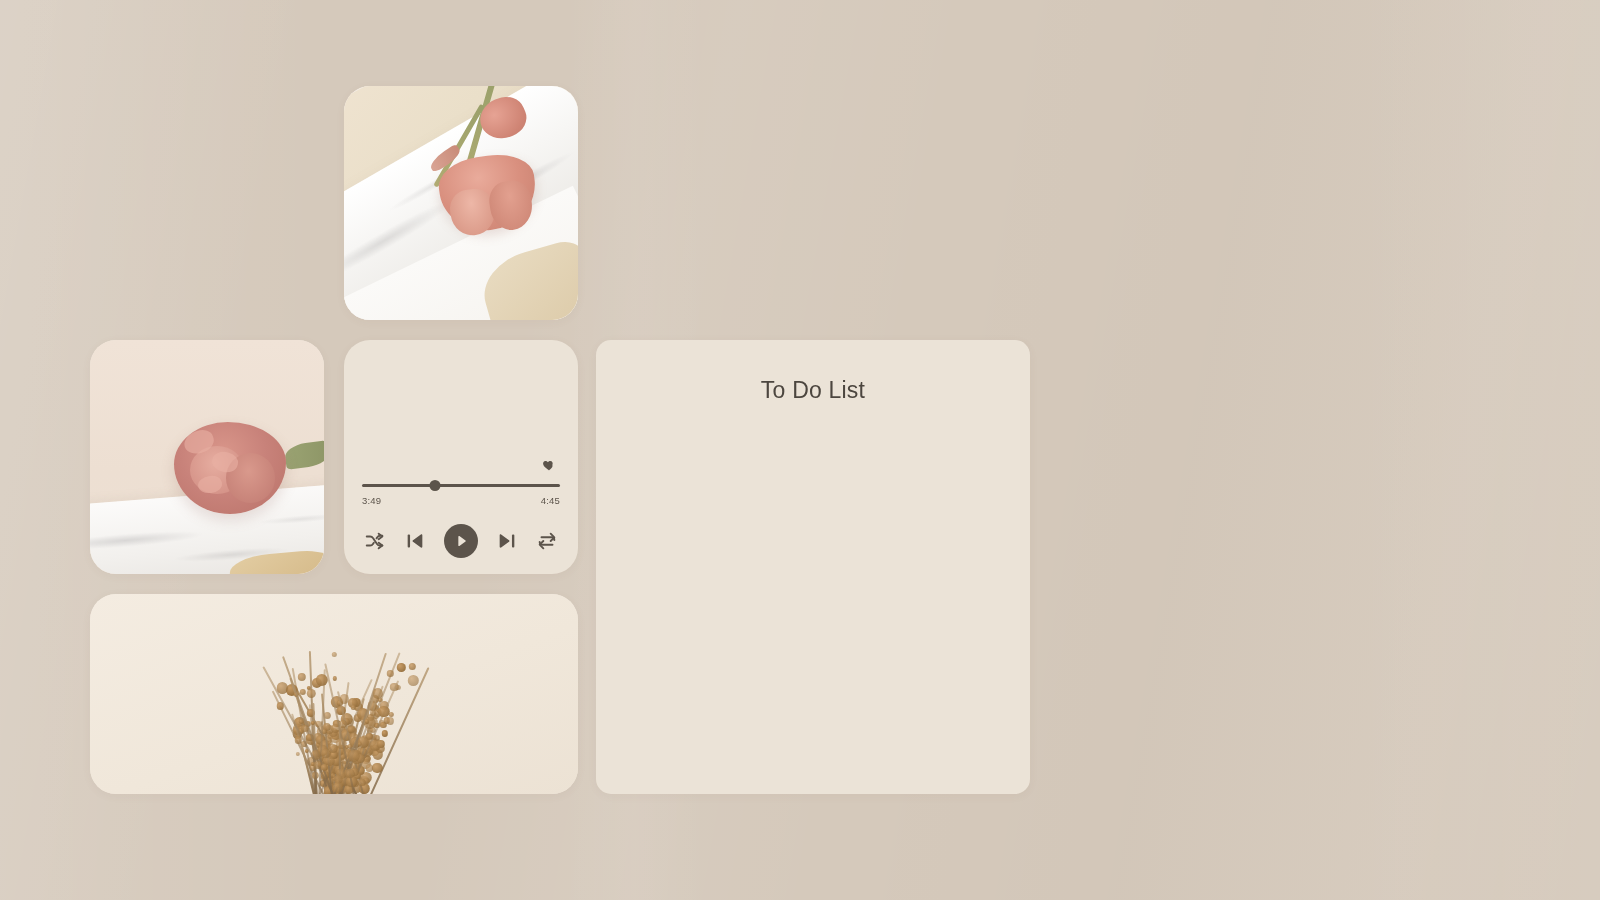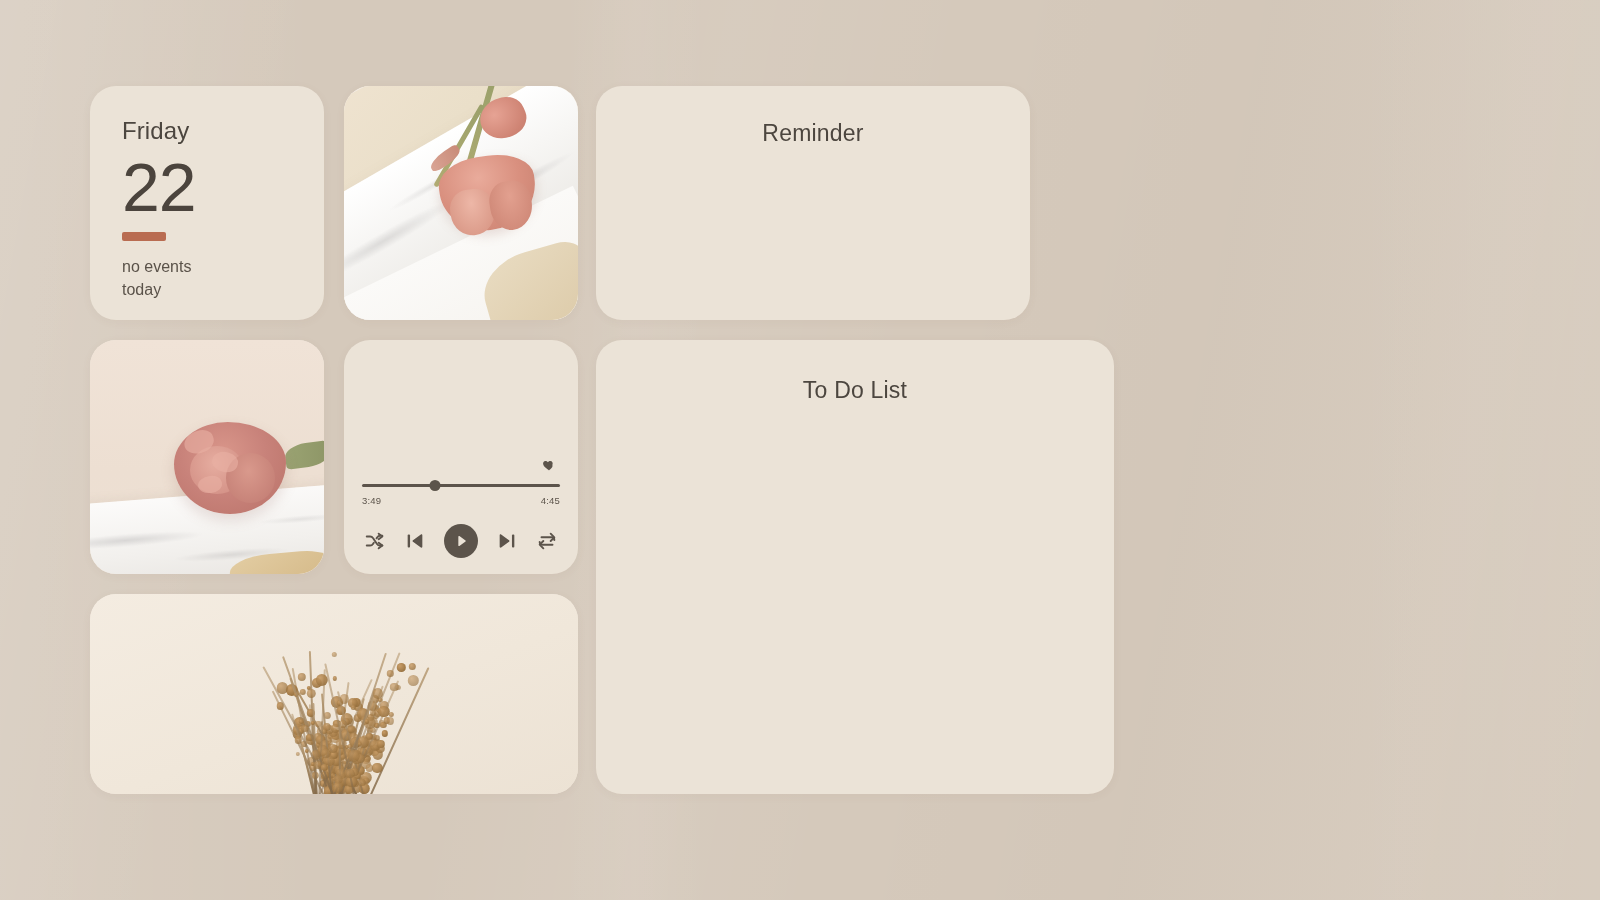--- a/index.html
+++ b/index.html
@@ -221,47 +221,38 @@
     width:2px; background:linear-gradient(180deg,#b79a72,#7d6343);
     transform-origin:bottom center; border-radius:2px;
   }
   .cluster {
     position:absolute; border-radius:50%;
     background:radial-gradient(circle at 35% 32%, #c79a63, #9a7340 70%, #7c5a2f 100%);
   }
 
   
   #reminder { left:506px; top:0; width:434px; height:234px; }
-  #todo     { left:506px; top:254px; width:518px; height:454px; }
+  #todo     { left:506px; top:254px; width:434px; height:454px;border-radius:15px; }
   #apps     { left:960px; top:0;   width:424px; height:708px; }
   .panel-title {
     text-align:center; font-size:23px; color:#4c463f;
     letter-spacing:.2px; padding-top:34px; font-weight:400;
   }
   #todo .panel-title { padding-top:37px; }
   .panel-body { }
 </style>
 </head>
 <body>
 
 <div class="wall-band b1"></div>
 <div class="wall-band b2"></div>
 <div class="wall-band b3"></div>
 
 <div class="screen">
 
-  <div class="card" id="calendar">
-    <div class="cal-day">Friday</div>
-    <div class="cal-date">22</div>
-    <div class="cal-rule"></div>
-    <div class="cal-note">
-      <div>no events</div>
-      <div>today</div>
-    </div>
-  </div>
 
   <div class="card photo-card" id="photo-tulips">
     <div class="tulip-scene">
       <div class="tulip-stone-top"></div>
       <div class="tulip-marble"></div>
       <div class="tulip-white-bot"></div>
       <div class="tulip-chunk"></div>
       <div class="tulip-stem"></div>
       <div class="tulip-stem s2"></div>
       <div class="tulip-bud"></div>
@@ -655,24 +646,20 @@
           <div class="twig" style="height: 145.903px; left: 62.2143%; transform: rotate(-12.5deg); opacity: 0.61;"></div>
           <div class="cluster" style="width: 10.1119px; height: 10.1119px; left: 86.8px; top: 31.5px; opacity: 0.93;"></div>
           <div class="cluster" style="width: 7.4648px; height: 7.4648px; left: 95.8px; top: 118px; opacity: 0.94;"></div>
           <div class="cluster" style="width: 9.80065px; height: 9.80065px; left: 120.2px; top: 122.7px; opacity: 0.71;"></div>
           <div class="cluster" style="width: 11.9648px; height: 11.9648px; left: 90.8px; top: 28px; opacity: 0.9;"></div>
           <div class="cluster" style="width: 9.60508px; height: 9.60508px; left: 96.3px; top: 102.6px; opacity: 0.65;"></div>
         </div>
     </div>
   </div>
 
-  <div class="card" id="reminder">
-    <div class="panel-title">Reminder</div>
-    <div class="panel-body"></div>
-  </div>
 
   <div class="card" id="todo">
     <div class="panel-title">To Do List</div>
     <div class="panel-body"></div>
   </div>
 
 
 </div>
 
 </body></html>

